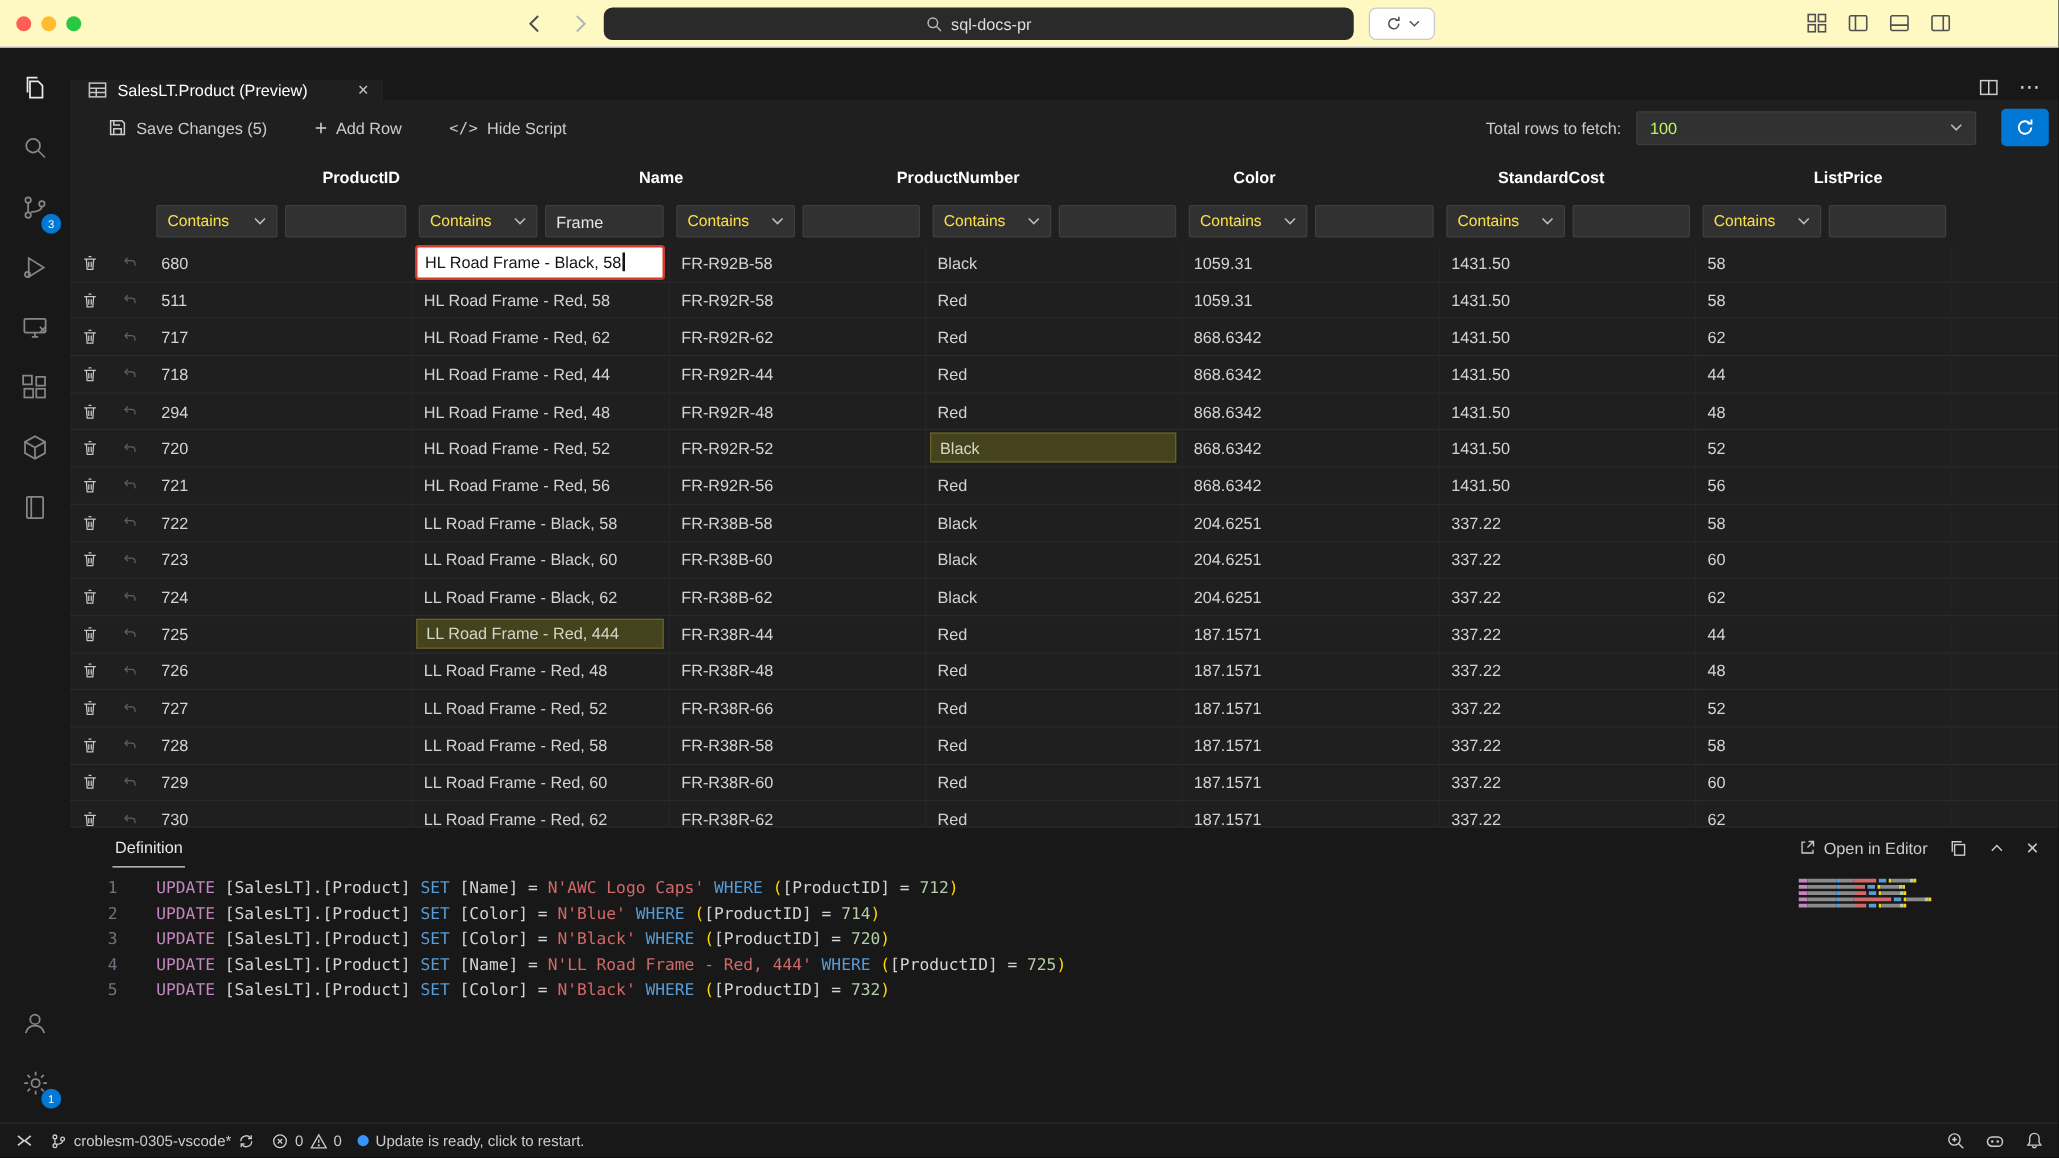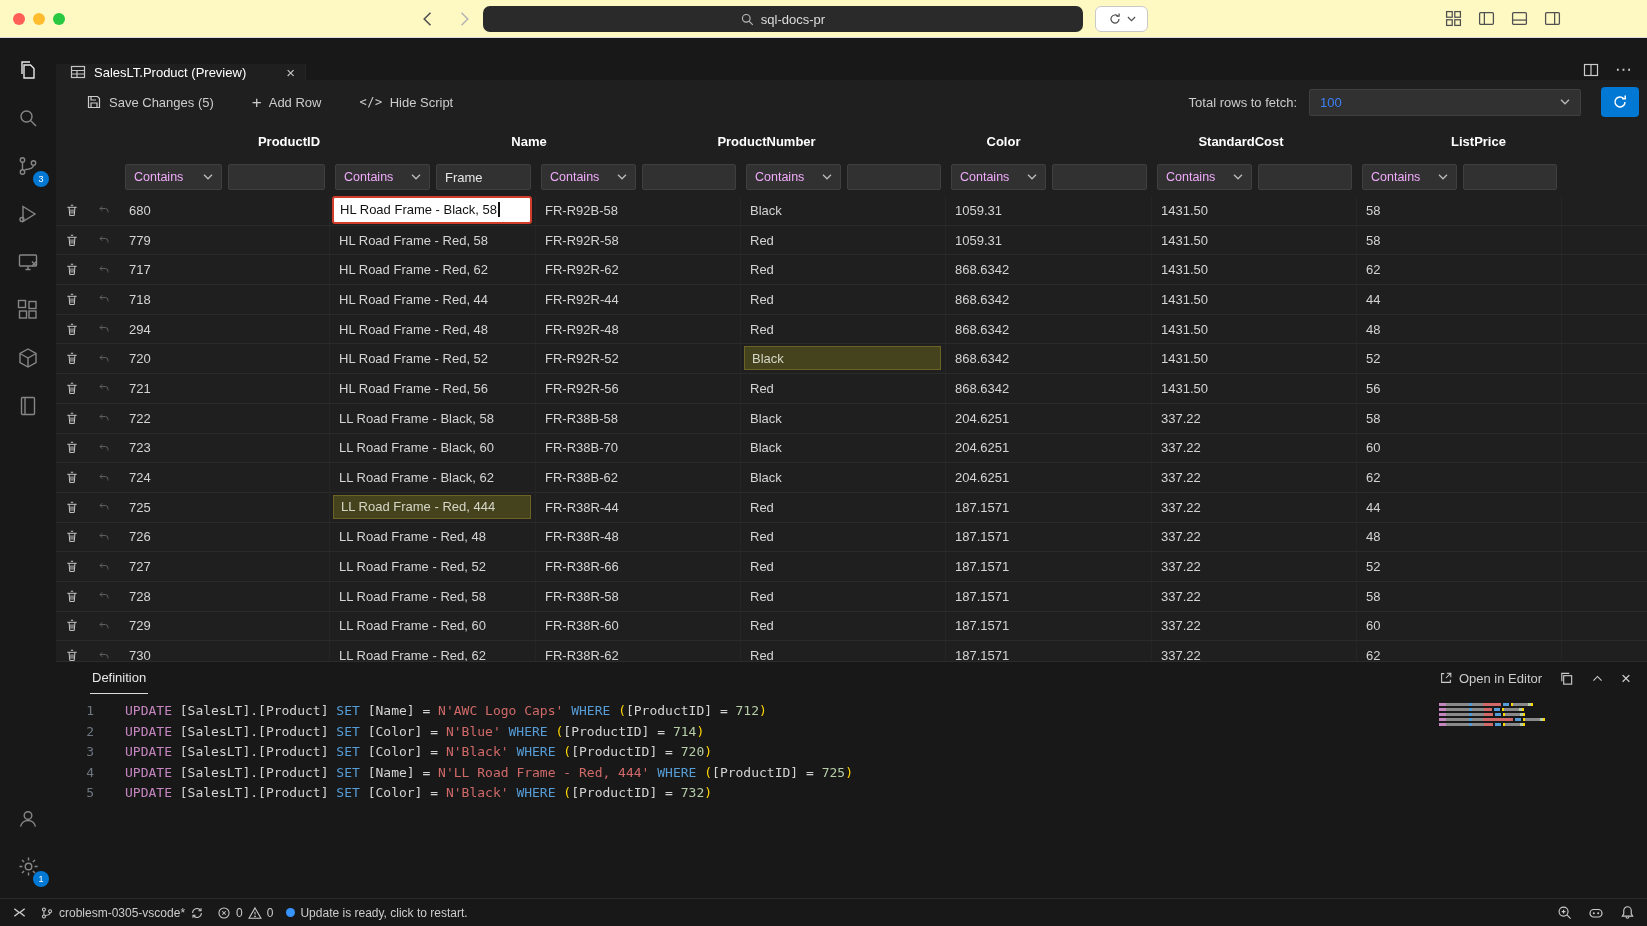--- a/index.html
+++ b/index.html
@@ -42,34 +42,34 @@
   .tab .closex{margin-left:auto;color:#c5c5c5;font-size:15px;line-height:1;cursor:pointer;}
   .tabbar-right{margin-left:auto;display:flex;align-items:center;gap:16px;padding-right:14px;color:#cccccc;}
   .ellipsis{font-size:17px;letter-spacing:1px;cursor:pointer;}
   
   .toolbar{flex:0 0 44px;background:#1f1f1f;display:flex;align-items:center;padding-left:30px;gap:38px;color:#cccccc;font-size:13px;}
   .tbtn{display:flex;align-items:center;gap:7px;cursor:pointer;white-space:nowrap;}
   .codeglyph{font-family:"DejaVu Sans Mono",monospace;font-size:12px;letter-spacing:0.5px;}
   .plus{font-size:17px;line-height:1;}
   .tright{margin-left:auto;display:flex;align-items:center;gap:12px;padding-right:8px;}
   .rows-select{width:272px;height:27px;background:#313131;border:1px solid #3f3f3f;border-radius:2px;
-      display:flex;align-items:center;padding:0 10px;color:#3b82f6;font-size:13px;cursor:pointer;}
+      display:flex;align-items:center;padding:0 10px;color:#bef264;font-size:13px;cursor:pointer;}
   .rows-select .chev{margin-left:auto;}
   .refreshbtn{width:38px;height:30px;background:var(--accent);border:none;border-radius:4px;display:flex;
       align-items:center;justify-content:center;margin-left:8px;cursor:pointer;}
   
   .grid{flex:1;display:flex;flex-direction:column;background:#1f1f1f;min-height:0;}
   .gridrow{display:grid;grid-template-columns:var(--cols);}
   .ghead{flex:0 0 34px;height:34px;gap:32px;}
   .hcell{display:flex;align-items:center;justify-content:center;font-weight:bold;color:#ffffff;font-size:13px;cursor:pointer;}
   .hmenu{display:flex;align-items:center;padding-left:6px;color:#cccccc;font-size:17px;cursor:pointer;}
   .gfilter{flex:0 0 38px;height:38px;}
   .fcell{display:flex;align-items:center;gap:6px;padding:0 5px;}
   .fop{flex:1 1 0;min-width:0;height:26px;background:#313131;border:1px solid #3f3f3f;border-radius:2px;
-      display:flex;align-items:center;justify-content:space-between;padding:0 8px;font-size:12.5px;color:#f0abfc;cursor:pointer;}
+      display:flex;align-items:center;justify-content:space-between;padding:0 8px;font-size:12.5px;color:#fde047;cursor:pointer;}
   .finput{flex:1 1 0;min-width:0;height:26px;background:#313131;border:1px solid #3f3f3f;border-radius:2px;
       display:flex;align-items:center;padding:0 8px;font-size:13px;color:#e6e6e6;cursor:text;}
   .grows{flex:1;overflow:hidden;}
   .grow{height:29.7px;border-bottom:1px solid #2a2a2a;}
   .icell{display:flex;align-items:center;justify-content:center;}
   .iconbtn{background:none;border:none;display:flex;align-items:center;justify-content:center;cursor:pointer;padding:2px;}
   .trashbtn{color:#c8c8c8;}
   .undobtn{color:#5f5f5f;}
   .cell{display:flex;align-items:center;padding:0 9px;font-size:13px;color:#d4d4d4;border-right:1px solid #252525;
       position:relative;overflow:hidden;white-space:nowrap;cursor:default;}
@@ -405,21 +405,21 @@
                 </button>
               </div>
     <div class="icell">
                 <button class="iconbtn undobtn">
                   <svg width="14" height="12" viewBox="0 0 24 24" fill="none" stroke="currentColor" stroke-width="2">
                     <path d="M8.5 4.5L4 9l4.5 4.5"></path>
                     <path d="M4 9h10.5a5.5 5.5 0 0 1 5.5 5.5V17"></path>
                   </svg>
                 </button>
               </div>
-              <div class="cell">779</div>
+              <div class="cell">511</div>
               <div class="cell">HL Road Frame - Red, 58</div>
               <div class="cell">FR-R92R-58</div>
               <div class="cell">Red</div>
               <div class="cell">1059.31</div>
               <div class="cell">1431.50</div>
               <div class="cell">58</div>
               <div></div>
             </div>
             <div class="grow gridrow">
     <div class="icell">
@@ -584,21 +584,21 @@
     <div class="icell">
                 <button class="iconbtn undobtn">
                   <svg width="14" height="12" viewBox="0 0 24 24" fill="none" stroke="currentColor" stroke-width="2">
                     <path d="M8.5 4.5L4 9l4.5 4.5"></path>
                     <path d="M4 9h10.5a5.5 5.5 0 0 1 5.5 5.5V17"></path>
                   </svg>
                 </button>
               </div>
               <div class="cell">723</div>
               <div class="cell">LL Road Frame - Black, 60</div>
-              <div class="cell">FR-R38B-70</div>
+              <div class="cell">FR-R38B-60</div>
               <div class="cell">Black</div>
               <div class="cell">204.6251</div>
               <div class="cell">337.22</div>
               <div class="cell">60</div>
               <div></div>
             </div>
             <div class="grow gridrow">
     <div class="icell">
                 <button class="iconbtn trashbtn">
                   <svg width="14" height="15" viewBox="0 0 24 24" fill="none" stroke="currentColor" stroke-width="1.7">

